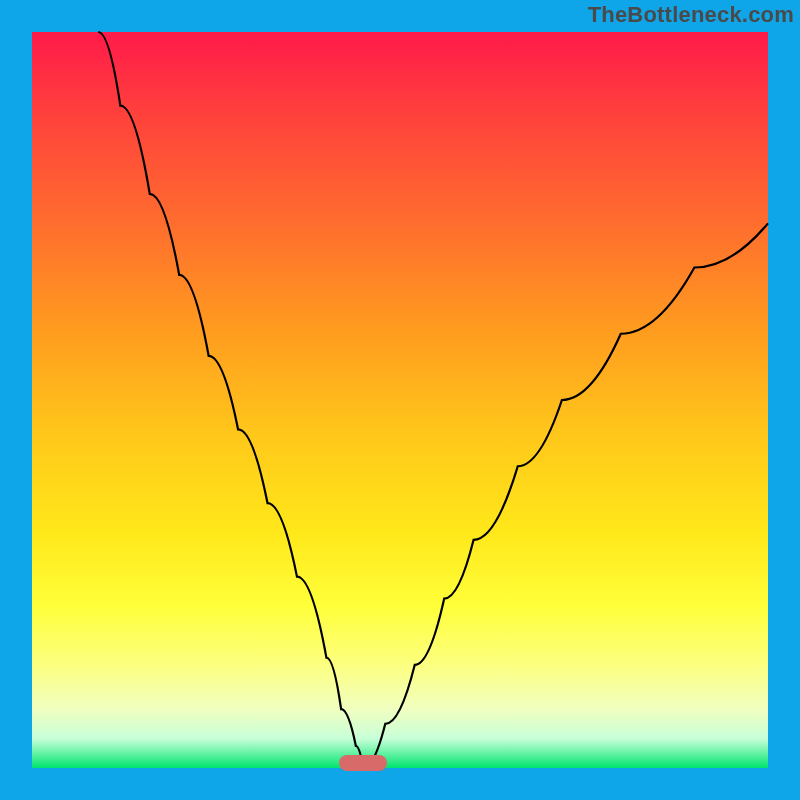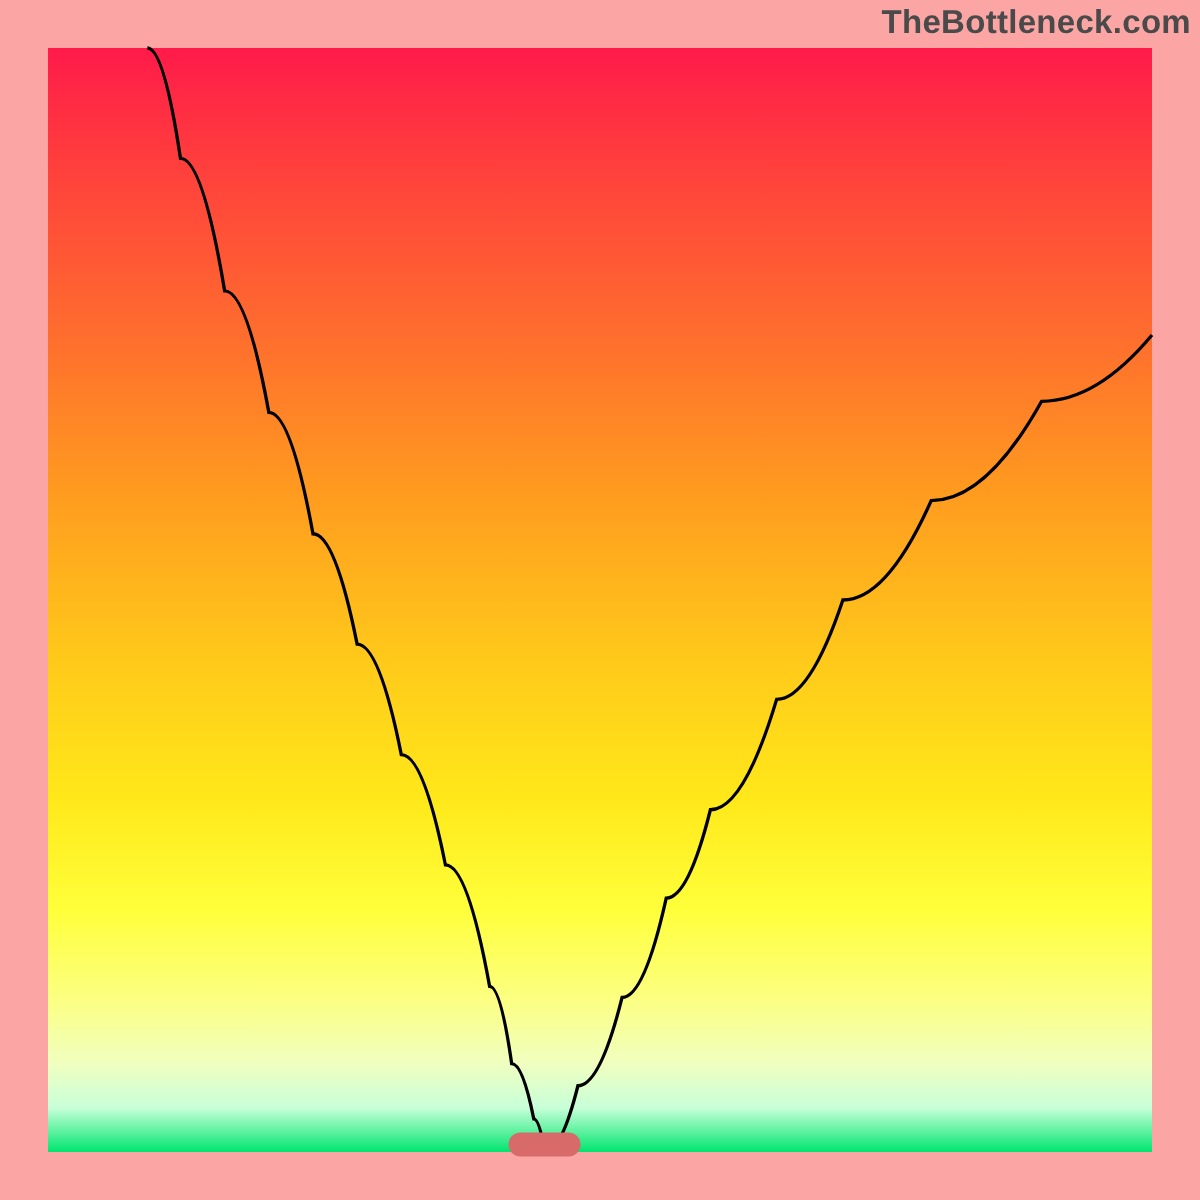--- a/index.html
+++ b/index.html
@@ -1,16 +1,16 @@
 <!DOCTYPE html>
 <html><head>
 <meta charset="utf-8">
 <style>
   body{margin:0;padding:0;width:800px;height:800px;overflow:hidden;font-family:Arial,sans-serif}
-  .stage{position:relative;width:800px;height:800px;background:#fca5a5}
+  .stage{position:relative;width:800px;height:800px;background:#0ea5e9}
   .plot{position:absolute;left:32px;top:32px;width:736px;height:736px;
         background:linear-gradient(to bottom,
           #ff1a4a 0%,
           #ff3d3d 10%,
           #ff6a2f 25%,
           #ff9a1f 40%,
           #ffc81a 55%,
           #ffe81a 68%,
           #ffff3a 78%,
           #fcff80 86%,

